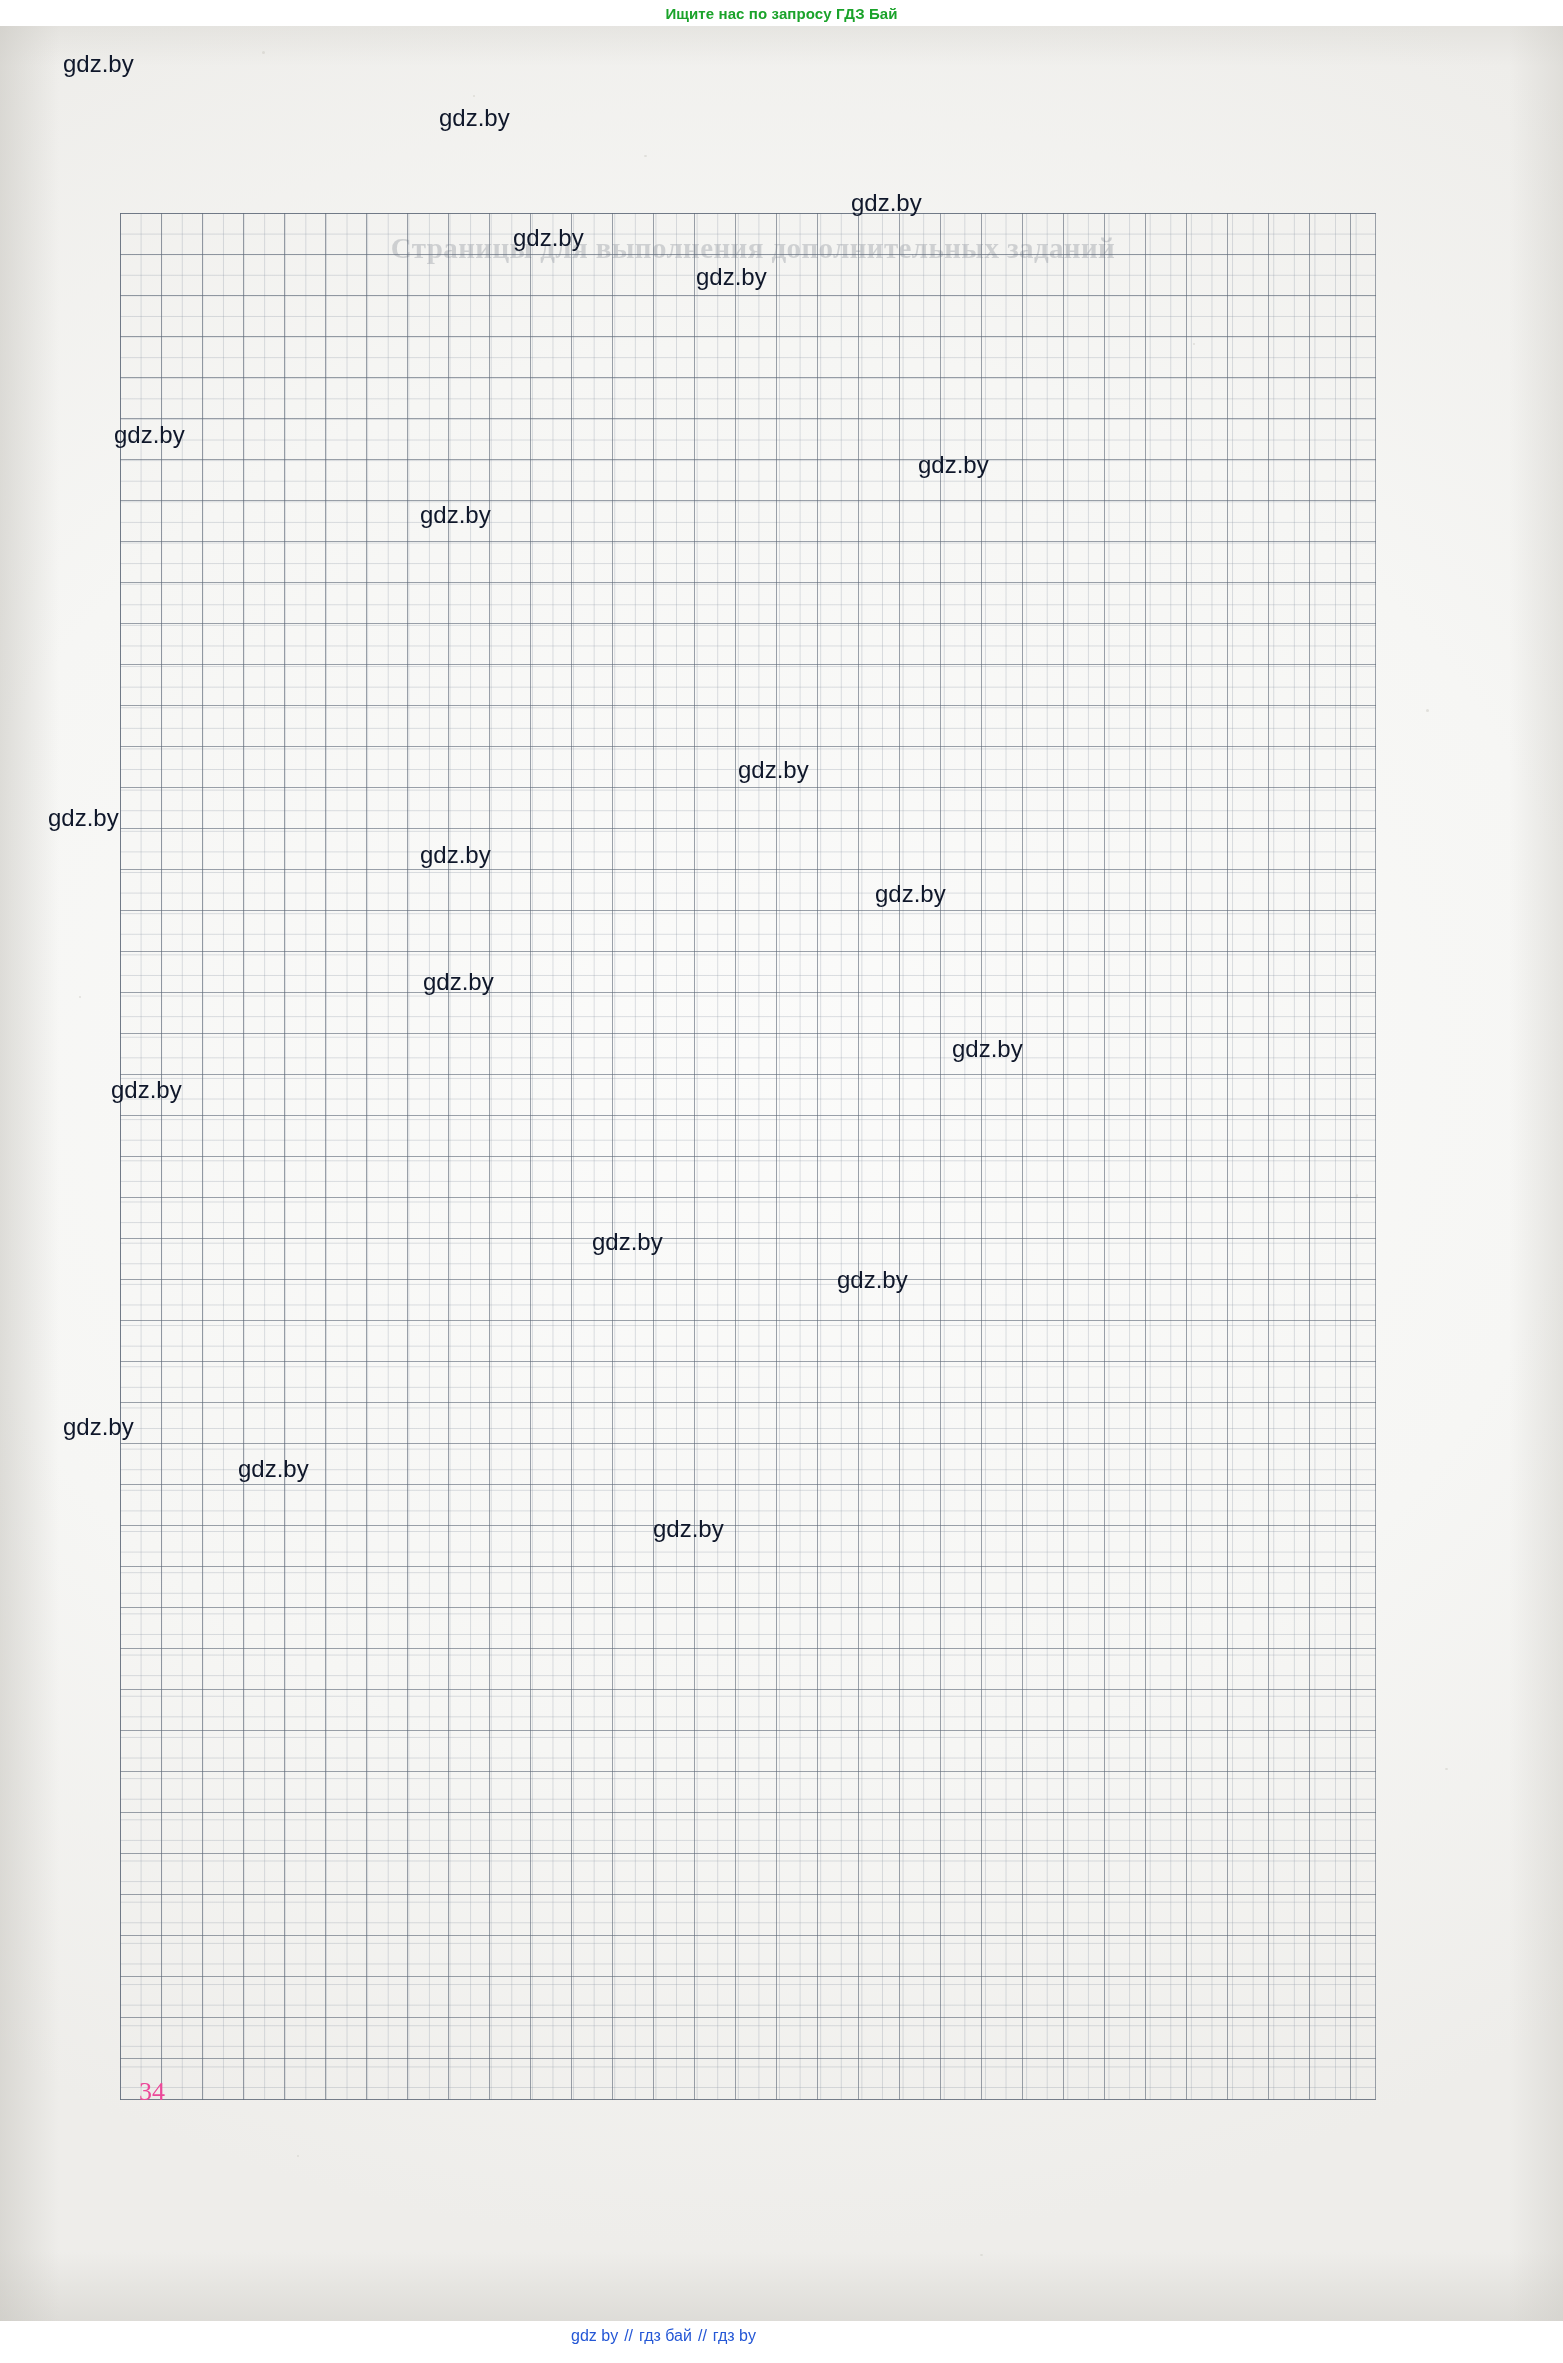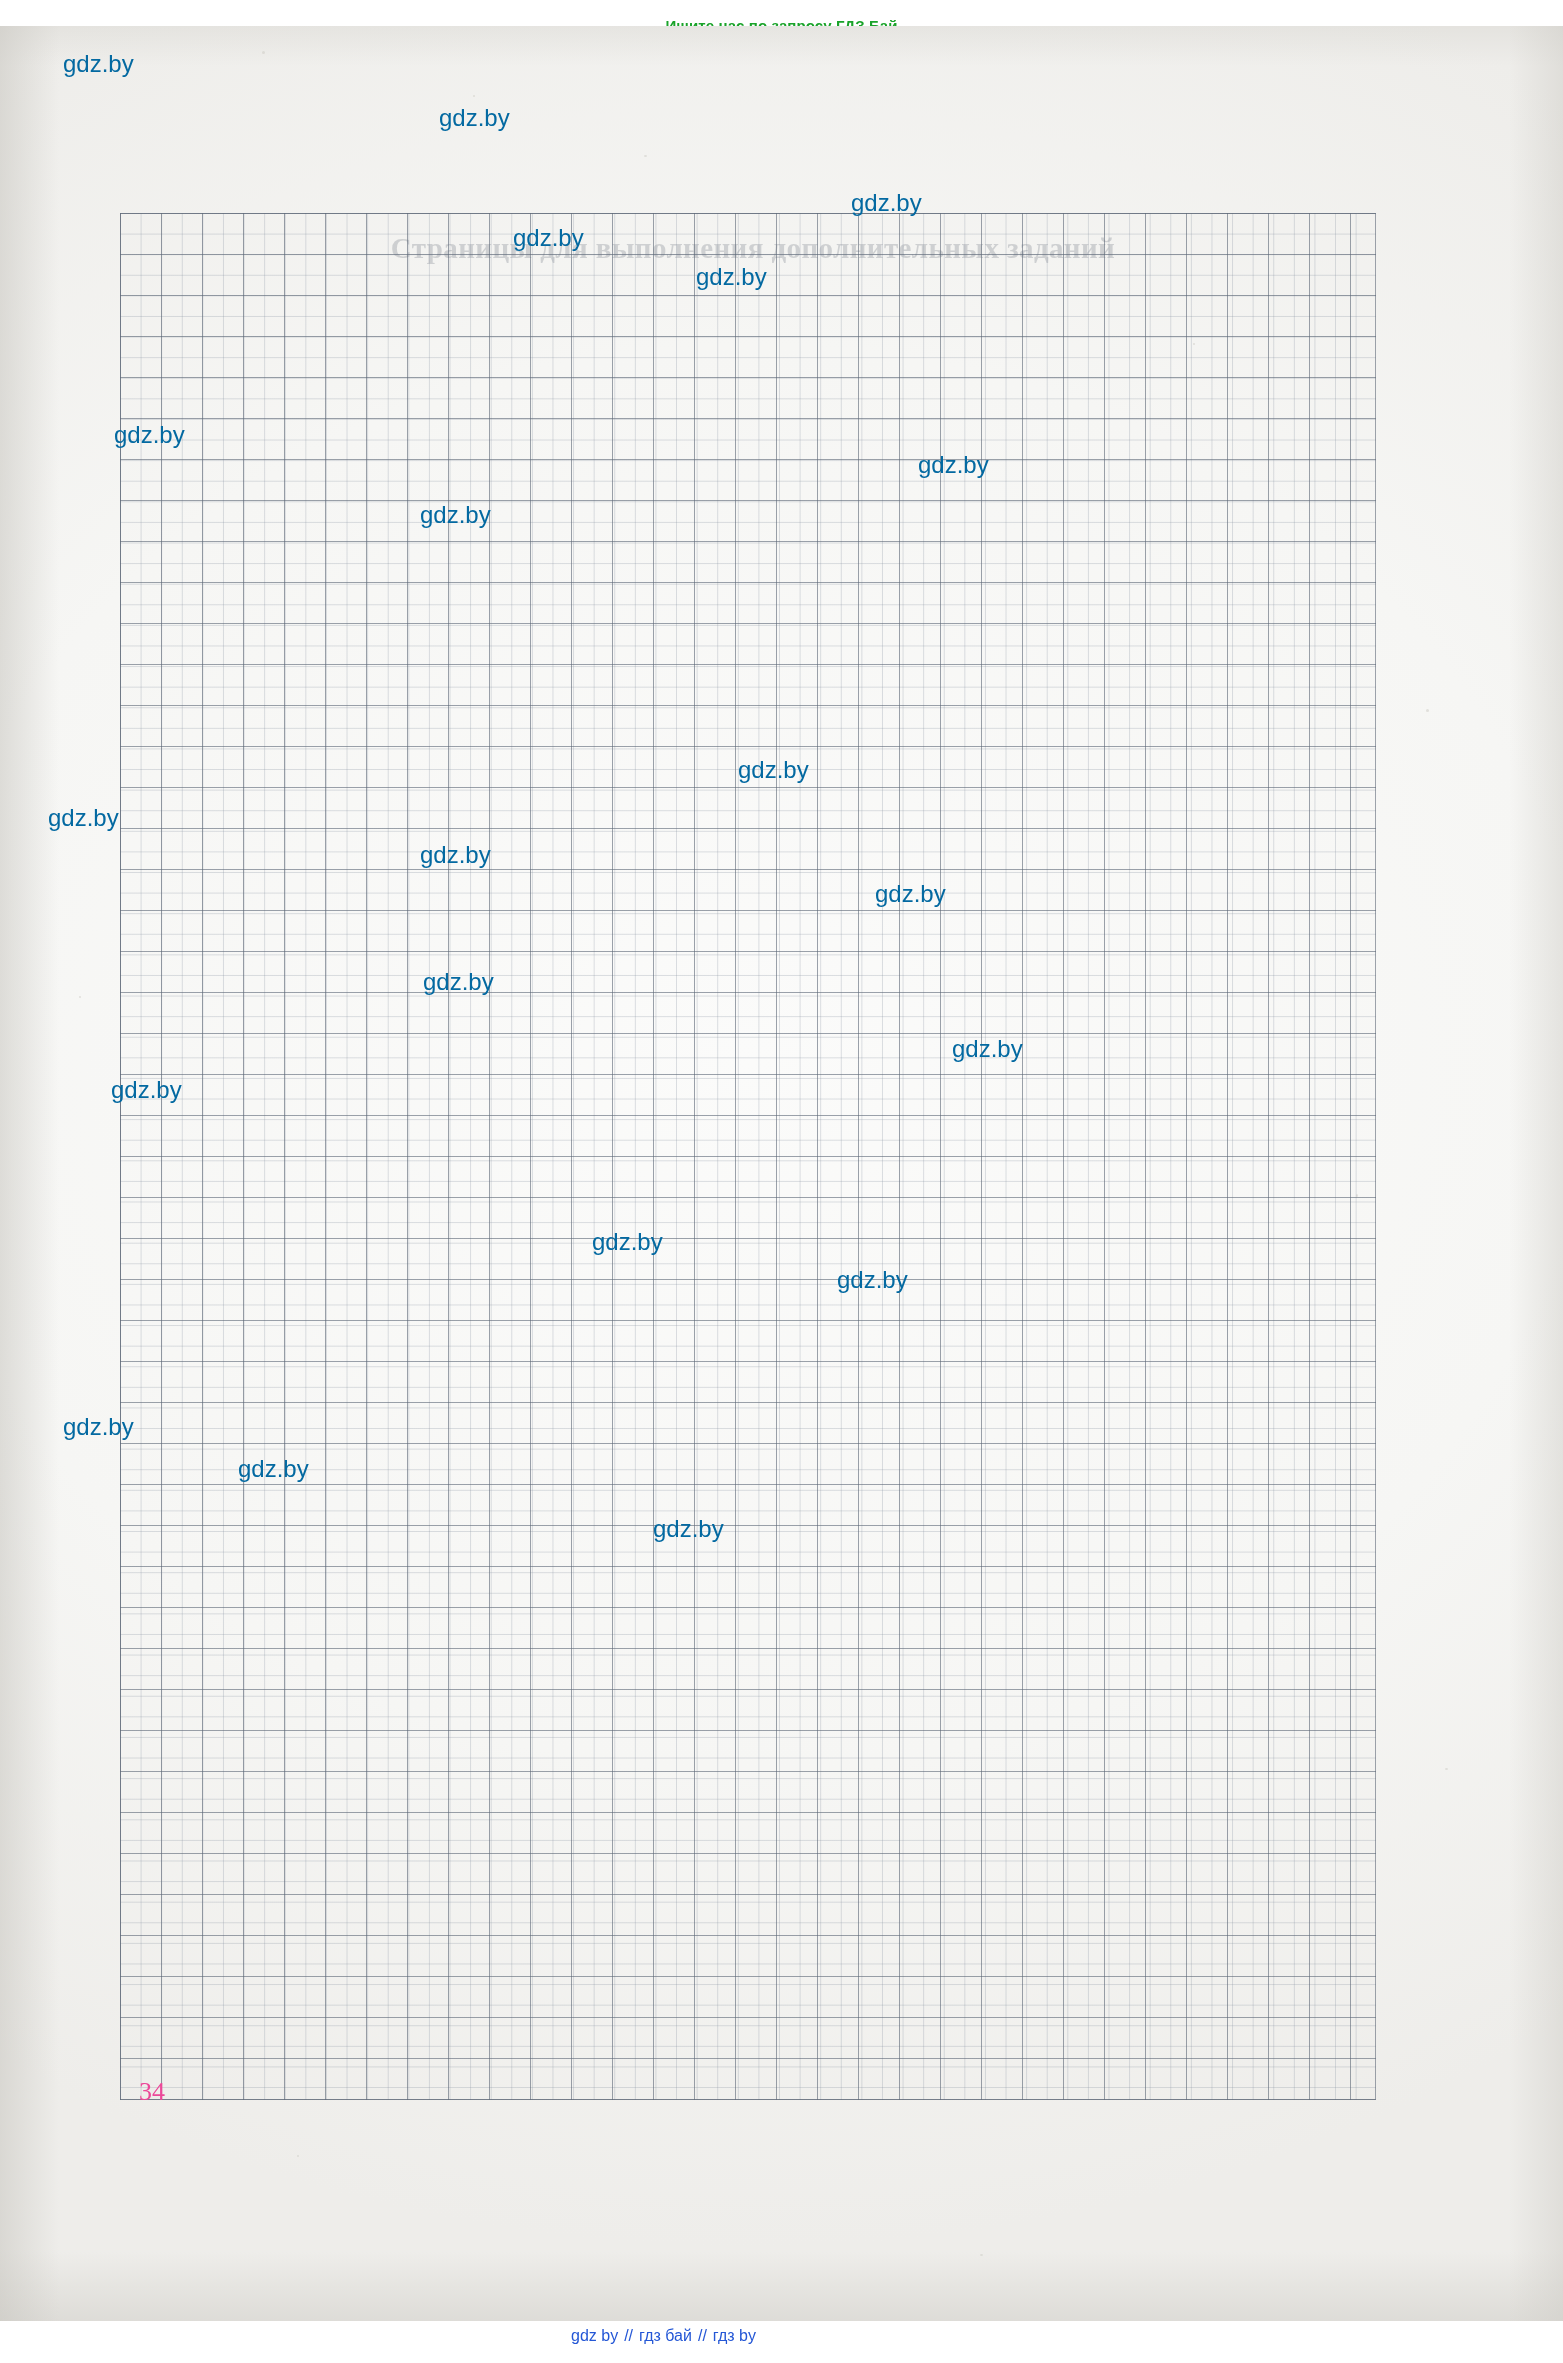--- a/index.html
+++ b/index.html
@@ -11,21 +11,21 @@
     width: 1563px;
     height: 2363px;
     position: relative;
     font-family: "Liberation Sans", sans-serif;
     overflow: hidden;
   }
 
   
   .top-bar {
     position: absolute;
-    top: 12px; left: 0;
+    top: 0; left: 0;
     width: 1563px;
     height: 26px;
     display: flex;
     align-items: center;
     justify-content: center;
     background: #ffffff;
   }
   .top-bar-text {
     color: #1aa32a;
     font-size: 15px;
@@ -122,21 +122,21 @@
     font-family: "Liberation Serif", serif;
     font-size: 26px;
     color: #ec4899;
   }
 
   
   .wm {
     position: absolute;
     font-family: "Liberation Sans", sans-serif;
     font-size: 24px;
-    color: #0369a1;
+    color: #0f172a;
     white-space: nowrap;
     pointer-events: none;
     text-align: center;
   }
 
   
   .footer {
     position: absolute;
     left: 0;
     top: 2327px;

